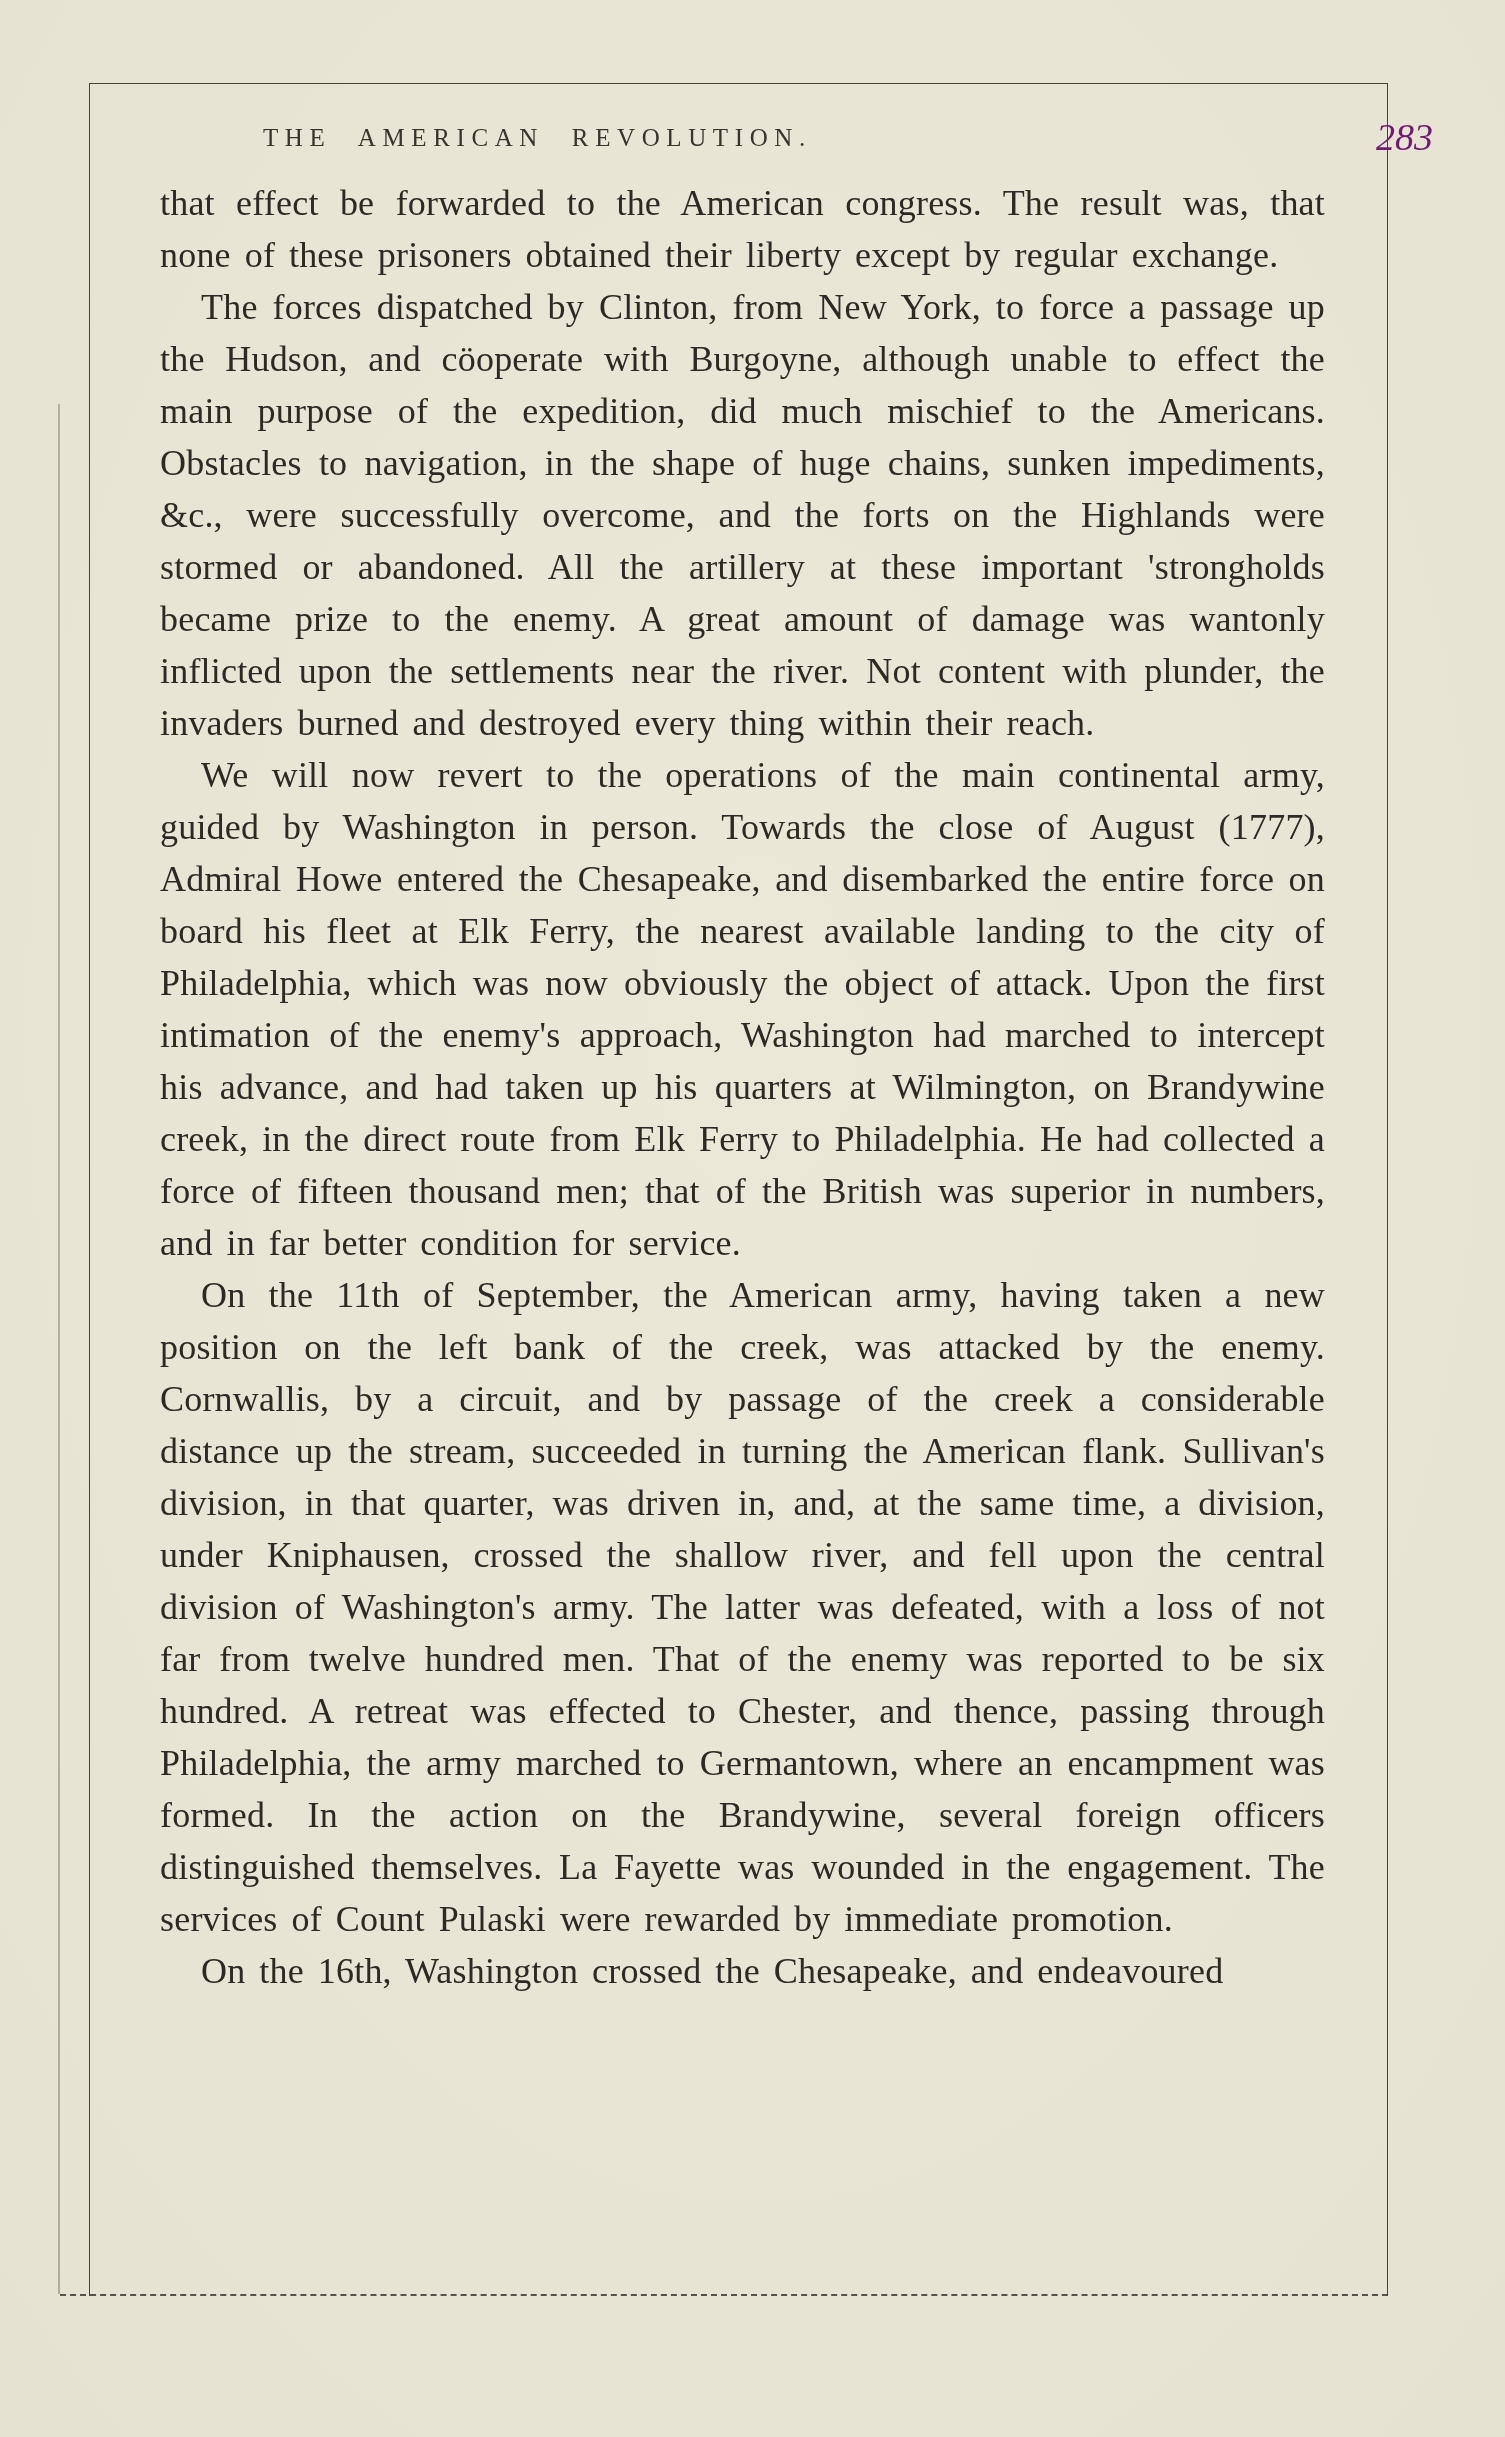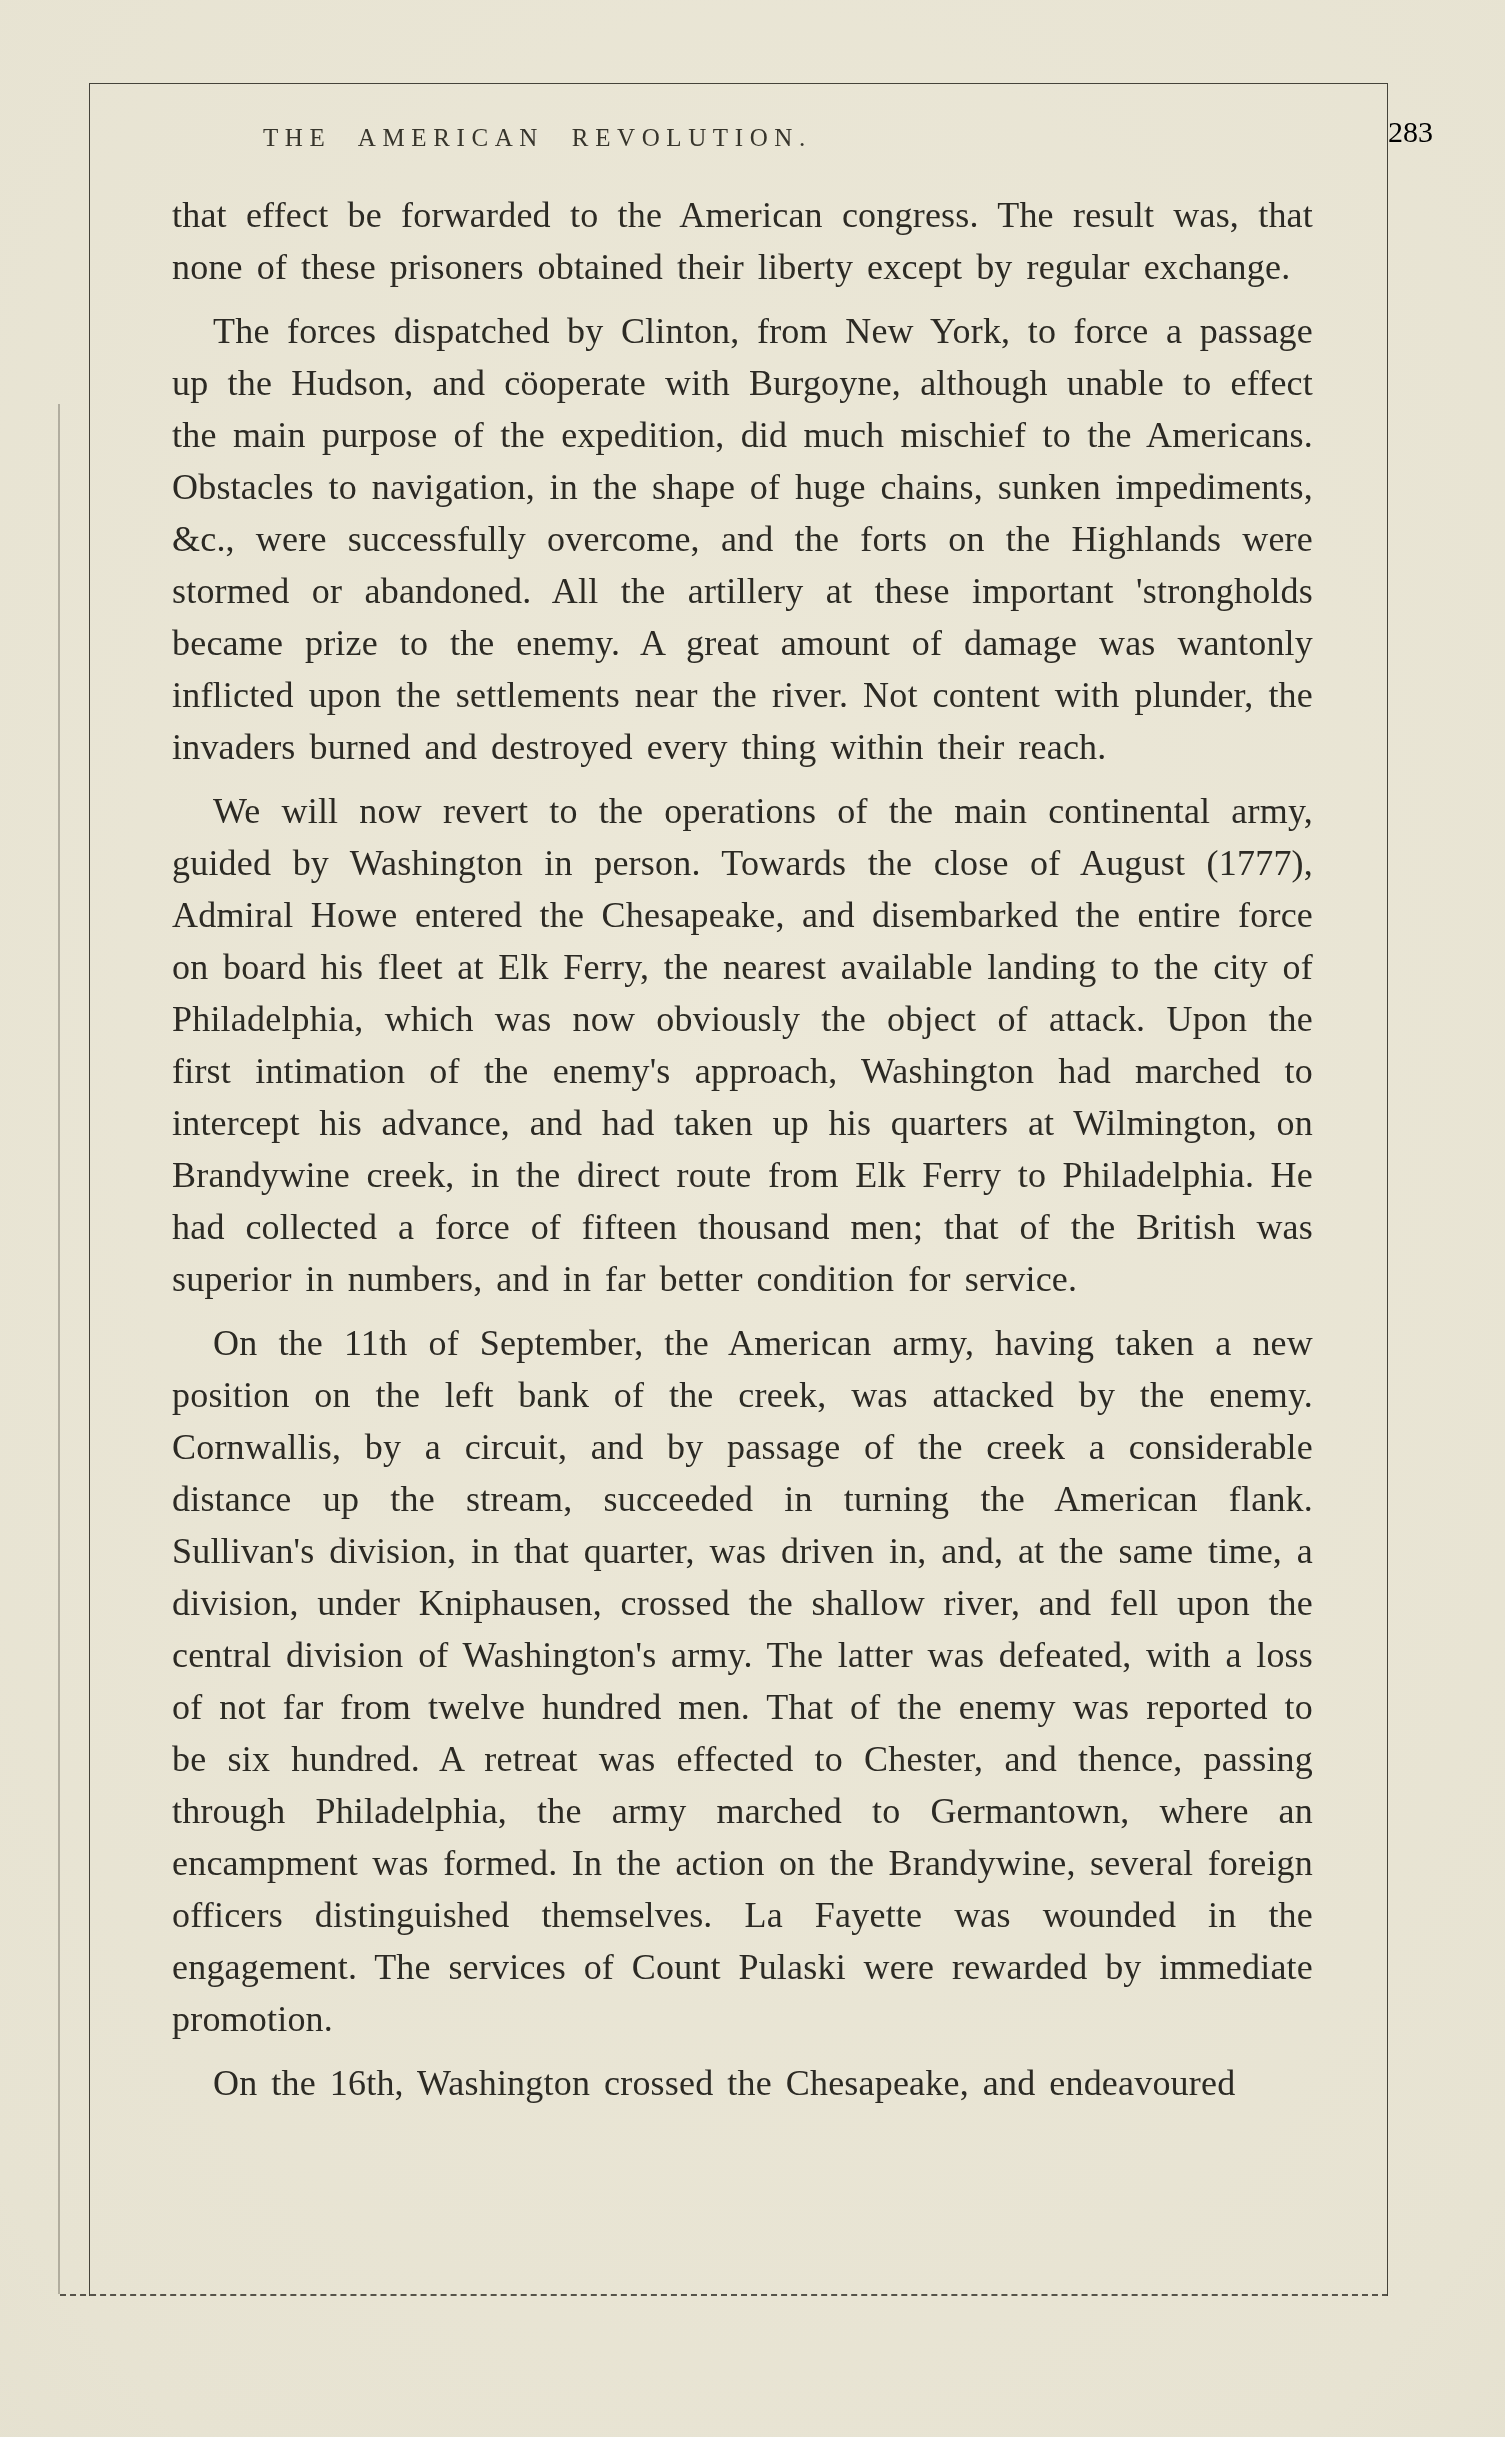--- a/index.html
+++ b/index.html
@@ -55,37 +55,38 @@
     font-size: 25px;
     letter-spacing: 6.6px;
     word-spacing: 15px;
     color: #37352c;
     white-space: nowrap;
   }
   .running-header .page-number {
     position: absolute;
     right: 127px;
     top: 0;
-    font-size: 30px;
-    color: #000000;
+    font-size: 38px;
+    color: #701a75;
+    font-style: italic;
   }
   .text-block {
     position: absolute;
     left: 160px;
     top: 177px;
     width: 1165px;
     font-size: 36px;
     line-height: 52px;
     text-align: justify;
     color: #2c2a24;
     word-spacing: 4.7px;
     letter-spacing: 0.2px;
   }
   .text-block p {
-    margin: 12px;
+    margin: 0;
   }
   .text-block p.indent {
     text-indent: 41px;
     font-family: Liberation Serif, serif;
   }
 </style>
 </head>
 <body>
 
 <div class="page-frame"></div>

